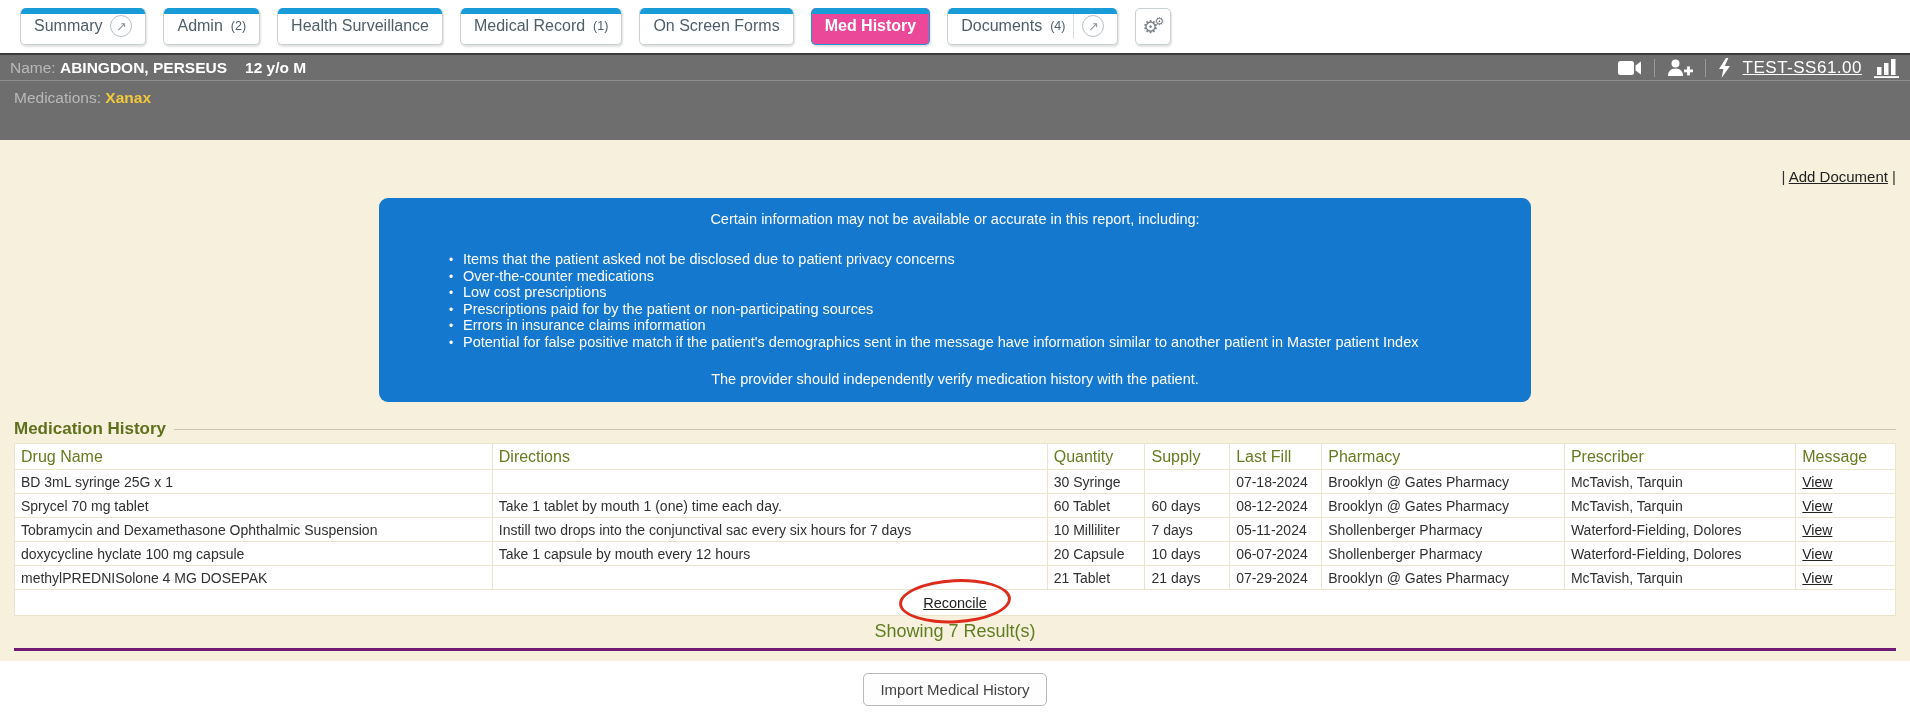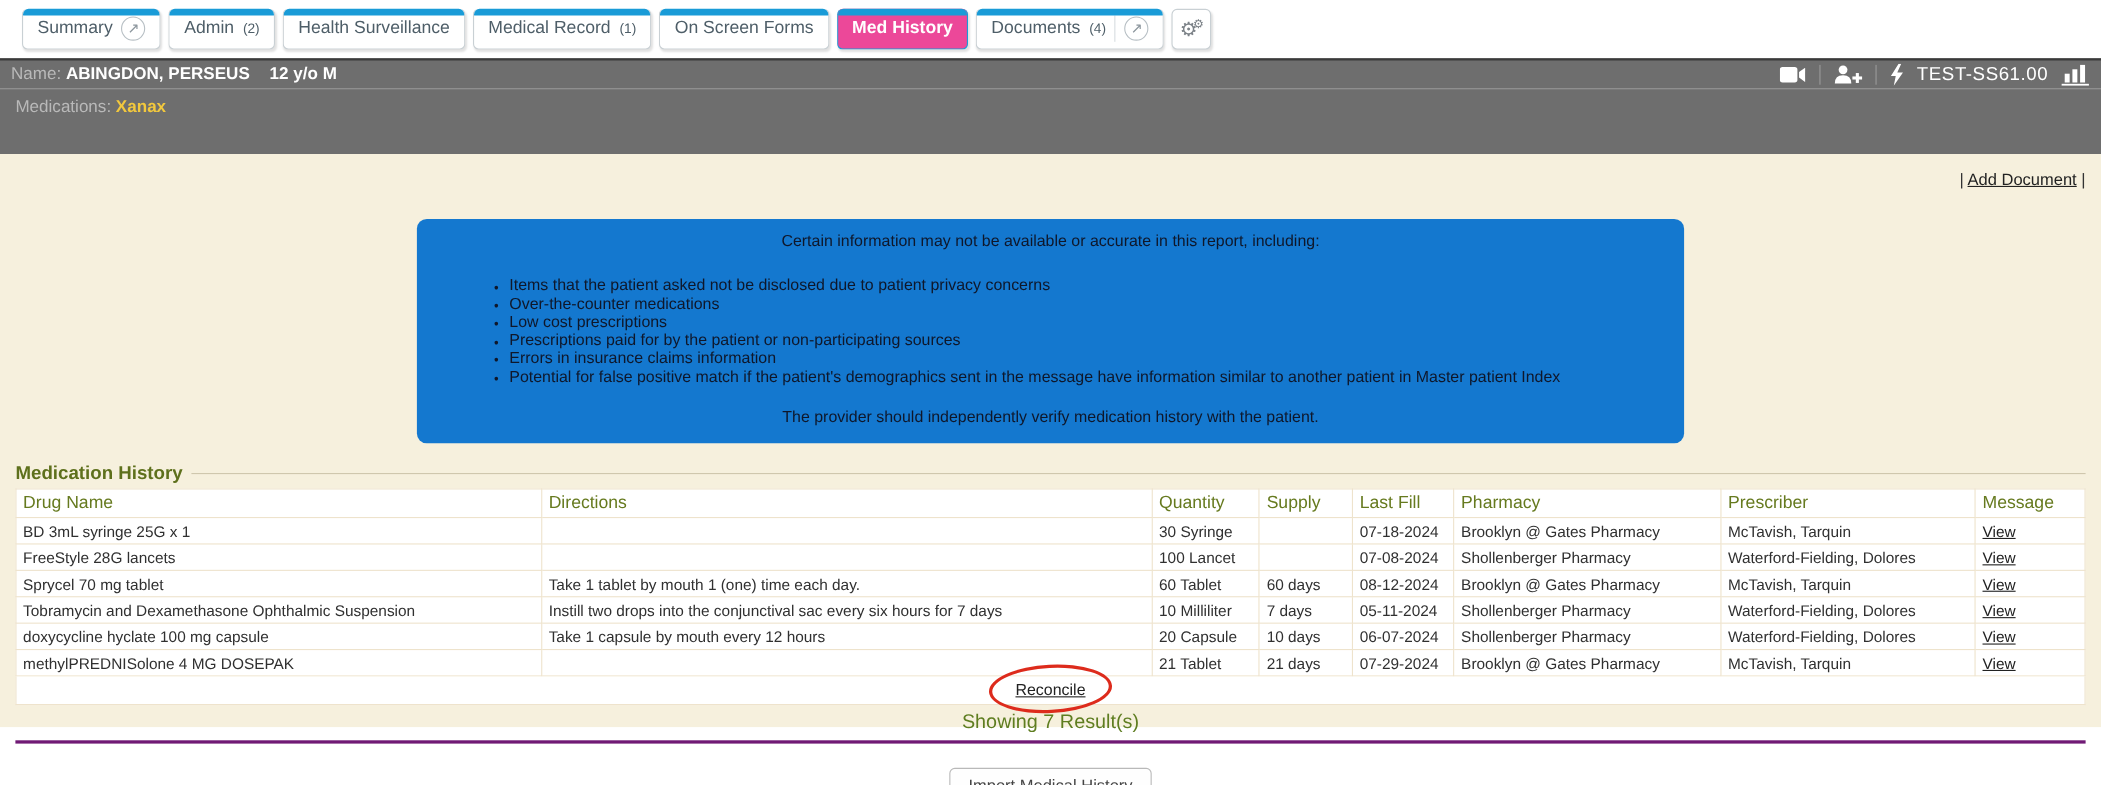--- a/index.html
+++ b/index.html
@@ -1,20 +1,20 @@
 <!DOCTYPE html>
 <html><head>
 <meta charset="utf-8">
 <style>
   * { margin:0; padding:0; box-sizing:border-box; }
   html,body { width:1910px; height:714px; overflow:hidden; background:#fff;
               font-family:"Liberation Sans","DejaVu Sans",sans-serif; }
 
   
-  .tabbar { display:flex; align-items:flex-start; gap:7px; padding:8px 0 0 20px; height:53px; background:#fff; }
+  .tabbar { display:flex; align-items:flex-start; gap:17px; padding:8px 0 0 20px; height:53px; background:#fff; }
   .tab { position:relative; display:flex; align-items:center; gap:8px; height:37px; padding:0 13px;
          background:#fff; border:1px solid #c9d0d4; border-top:none; border-radius:5px;
          color:#4e5e68; font-size:16px; cursor:pointer; box-shadow:1px 2px 2px rgba(0,0,0,0.12); }
   .tab::before { content:""; position:absolute; top:0; left:0; right:0; height:6px;
                  background:#199bd7; border-radius:5px 5px 0 0; }
   .tab.active { background:#ec4899; border-color:#199bd7; color:#fff; font-weight:bold; }
   .tab .count { font-size:12.5px; }
   .share-circle { display:inline-flex; align-items:center; justify-content:center;
                   width:22px; height:22px; border:1px solid #b7bfc4; border-radius:50%;
                   color:#8d979e; font-size:13px; background:#fff; }
@@ -25,34 +25,34 @@
   .gear-big { font-size:18px; } .gear-small { font-size:11px; margin:-10px 0 0 -4px; }
 
   
   .pt-bar1 { display:flex; align-items:center; height:28px; background:#6e6e6e;
              border-top:2px solid #3a3a3a; border-bottom:1px solid #8f8f8f;
              color:#fff; font-size:15.5px; padding:0 10px; }
   .pt-bar2 { background:#6e6e6e; color:#fff; font-size:15.5px; padding:4px 14px 6px; height:59px; }
   .lbl { color:#b9b9b9; }
   .val { color:#fff; font-weight:bold; }
   .sp { display:inline-block; width:18px; }
-  .pt-right { margin-left:auto; display:flex; align-items:center; gap:12px; }
+  .pt-right { margin-left:auto; display:flex; align-items:center; gap:12px;text-decoration:underline; }
   .v-div { width:1px; height:18px; background:#9a9a9a; }
   .icon-svg { display:inline-block; vertical-align:middle; }
   .station { font-size:17px; color:#fff; letter-spacing:0.5px; }
   .meds-val { color:#f2c83d; font-weight:bold; }
   .pt-line { line-height:26px; white-space:nowrap; }
 
   
-  .content { background:#f6f0dd; height:521px; padding-top:1px; position:relative; }
+  .content { background:#f6f0dd; height:521px; padding-top:14px; position:relative; }
   .adddoc-row { text-align:right; padding:14px 14px 0 0; font-size:15px; color:#333; }
   .adddoc-row a { color:#222; }
 
-  .notice { width:1152px; margin:27px auto 0; background:#1478cf; border-radius:9px;
-            color:#0f172a; padding:13px 40px 15px; }
+  .notice { width:1152px; margin:13px auto 0; background:#1478cf; border-radius:9px;
+            color:#ffffff; padding:13px 40px 15px; }
   .notice-title { text-align:center; font-size:14.5px; }
   .notice ul { list-style:none; margin:24px 0 0 30px; }
   .notice li { font-size:14.5px; line-height:16.5px; padding-left:14px; position:relative; }
   .notice li::before { content:"•"; position:absolute; left:0; font-size:12px; top:1px; }
   .notice-footer { text-align:center; font-size:14.5px; margin-top:21px; }
 
   
   .mh-wrap { margin:17px 14px 0; }
   .mh-legend { display:flex; align-items:center; }
   .mh-title { color:#5e701c; font-size:17px; font-weight:bold; white-space:nowrap; }
@@ -207,30 +207,20 @@
             <td>BD 3mL syringe 25G x 1</td>
             <td></td>
             <td>30 Syringe</td>
             <td></td>
             <td>07-18-2024</td>
             <td>Brooklyn @ Gates Pharmacy</td>
             <td>McTavish, Tarquin</td>
             <td><a href="#">View</a></td>
           </tr>
 
-          <tr>
-            <td>FreeStyle 28G lancets</td>
-            <td></td>
-            <td>100 Lancet</td>
-            <td></td>
-            <td>07-08-2024</td>
-            <td>Shollenberger Pharmacy</td>
-            <td>Waterford-Fielding, Dolores</td>
-            <td><a href="#">View</a></td>
-          </tr>
 
           <tr>
             <td>Sprycel 70 mg tablet</td>
             <td>Take 1 tablet by mouth 1 (one) time each day.</td>
             <td>60 Tablet</td>
             <td>60 days</td>
             <td>08-12-2024</td>
             <td>Brooklyn @ Gates Pharmacy</td>
             <td>McTavish, Tarquin</td>
             <td><a href="#">View</a></td>

